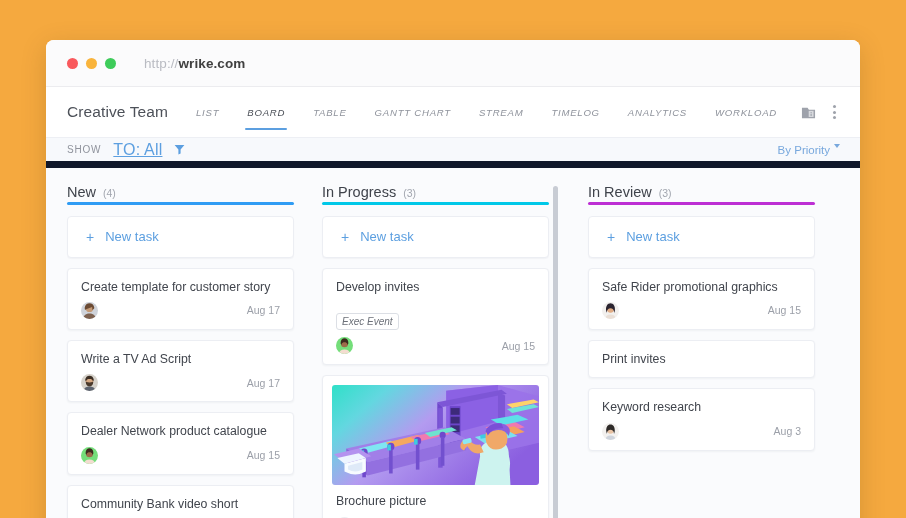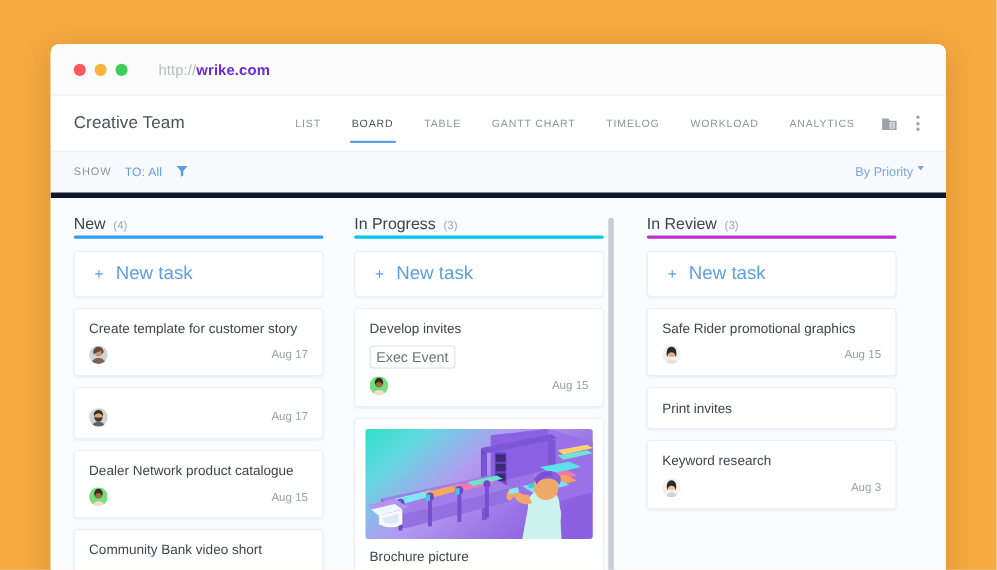--- a/index.html
+++ b/index.html
@@ -33,21 +33,21 @@
   .dot { width: 11px; height: 11px; border-radius: 50%; }
   .dot.red { background: #f9595d; }
   .dot.yellow { background: #f9b43c; }
   .dot.green { background: #3ecc5a; }
   .url {
     margin-left: 28px;
     font-size: 13.5px;
     color: #b9bbc2;
     letter-spacing: .1px;
   }
-  .url b { color: #6d28d9; font-weight: 700; }
+  .url b { color: #404040; font-weight: 700; }
 
   
   .app-header {
     height: 50px;
     background: #ffffff;
     display: flex; align-items: center;
     padding: 0 20px 0 21px;
     position: relative;
   }
   .app-title {
@@ -63,52 +63,53 @@
   }
   .tab {
     font-size: 9.6px;
     letter-spacing: .75px;
     color: #8f939c;
     padding: 0 14px;
     height: 100%;
     display: flex; align-items: center;
     position: relative;
     cursor: pointer;
+    font-style: italic;
   }
   .tab.active { color: #4d5159; }
   .tab.active::after {
     content: "";
     position: absolute;
     left: 12px; right: 12px; bottom: 7px;
     height: 2px;
     background: #5c9fe0;
     border-radius: 2px;
   }
   .hdr-icons {
     margin-left: 10px;
     display: flex; align-items: center; gap: 13px;
   }
   .icon-info { width: 15px; height: 15px; display:block; }
   .icon-kebab { display: flex; flex-direction: column; gap: 2.5px; padding: 2px 4px; cursor: pointer; }
   .icon-kebab i { width: 3px; height: 3px; border-radius: 50%; background: #9ea2ab; display:block; }
 
   
   .showbar {
-    height: 43px;
+    height: 31px;
     background: #f7f9fc;
     border-top: 1px solid #edeff4;
-    border-bottom: 5px solid #0f172a;
+    border-bottom: 7px solid #0f172a;
     display: flex; align-items: center;
     padding: 0 20px 0 21px;
   }
   .show-label {
     font-size: 10px; letter-spacing: .8px; color: #8f939c;
   }
   .show-value {
-    font-size: 11px; color: #5c9fe0; margin-left: 12px; letter-spacing: .2px; cursor: pointer;
+    font-size: 16px; color: #5c9fe0; margin-left: 12px; letter-spacing: .2px; cursor: pointer; text-decoration: underline;
   }
   .filter-icon { margin-left: 12px; cursor: pointer; display:block; }
   .sortby {
     margin-left: auto;
     font-size: 11.5px; color: #78a8dd; cursor: pointer;
     display: flex; align-items: flex-start; gap: 4px;
   }
   .caret-down {
     width: 0; height: 0;
     border-left: 3.5px solid transparent;
@@ -145,43 +146,44 @@
     border: 1px solid #eceef3;
     border-radius: 4px;
     height: 42px;
     display: flex; align-items: center;
     padding-left: 18px;
     gap: 11px;
     box-shadow: 0 1px 1px rgba(40,50,70,.04);
     cursor: pointer;
   }
   .plus { color: #5c9fe0; font-size: 14px; line-height: 1; }
-  .newtask-label { color: #5c9fe0; font-size: 17px; }
+  .newtask-label { color: #5c9fe0; font-size: 13px; }
 
   .card {
     margin-top: 10px;
     background: #fff;
     border: 1px solid #eceef3;
     border-radius: 4px;
     padding: 11px 13px 10px 13px;
     box-shadow: 0 1px 2px rgba(40,50,70,.05);
     cursor: pointer;
   }
   .card-title {
     font-size: 12.3px; color: #41454d;
     line-height: 1.25;
   }
   .tag {
     display: inline-block;
-    margin-top: 7px;
-    font-size: 13px; color: #6d7179;
+    margin-top: 18px;
+    font-size: 10px; color: #6d7179;
     border: 1px solid #dcdfe5;
     border-radius: 3px;
     padding: 2px 5px 2.5px 5px;
     background: #fff;
+    font-style: italic;
   }
   .card-foot {
     margin-top: 7px;
     display: flex; align-items: center;
   }
   .date { margin-left: auto; font-size: 10.5px; color: #9b9fa8; }
   .avatar {
     width: 17px; height: 17px;
     border-radius: 50%;
     overflow: hidden;
@@ -224,23 +226,24 @@
     <div class="url"><span>http://</span><b>wrike.com</b></div>
   </div>
 
   <div class="app-header">
     <div class="app-title">Creative Team</div>
     <div class="tabs">
       <div class="tab">LIST</div>
       <div class="tab active">BOARD</div>
       <div class="tab">TABLE</div>
       <div class="tab">GANTT CHART</div>
+      <div class="tab">STREAM</div>
       <div class="tab">TIMELOG</div>
+      <div class="tab">ANALYTICS</div>
       <div class="tab">WORKLOAD</div>
-      <div class="tab">ANALYTICS</div>
     </div>
     <div class="hdr-icons">
       <span>
         <svg class="icon-info" viewBox="0 0 16 16">
           <path d="M1 3h6l1.4 2H15v9H1z" fill="#9ea2ab"></path>
           <rect x="8.2" y="6.2" width="5.2" height="6.6" fill="#d8dade"></rect>
           <circle cx="10.8" cy="8.1" r="0.75" fill="#9ea2ab"></circle>
           <rect x="10.2" y="9.3" width="1.2" height="2.5" fill="#9ea2ab"></rect>
         </svg>
       </span>
@@ -289,20 +292,21 @@
                 <circle cx="10" cy="7.6" r="4.3" fill="#c59a76"></circle>
                 <path d="M2.5 20c.6-4.6 3.6-6.6 7.5-6.6s6.9 2 7.5 6.6z" fill="#7e6250"></path>
                 <path d="M4.3 7c.6-4 3-5.6 5.7-5.6s5.1 1.6 5.7 5.6c-1 1.7-2.2 2.4-2.2 2.4l-.4-3.6L6.7 8.1l-2 1.3S4.7 8.6 4.3 7z" fill="#6b4a33"></path>
               </svg>
           </span>
           <span class="date">Aug 17</span>
         </div>
       </div>
 
       <div class="card">
+        <div class="card-title">Write a TV Ad Script</div>
         <div class="card-foot">
           <span class="avatar">
             <svg viewBox="0 0 20 20">
                 <rect width="20" height="20" fill="#d6d2cb"></rect>
                 <circle cx="10" cy="8" r="4.6" fill="#d6a882"></circle>
                 <path d="M5.6 9.4c0 3.4 2 5.2 4.4 5.2s4.4-1.8 4.4-5.2c0-.7-.8.6-4.4.6s-4.4-1.3-4.4-.6z" fill="#4b3a2c"></path>
                 <path d="M4.9 7.2C5.3 3.6 7.3 2 10 2s4.7 1.6 5.1 5.2c-.4.9-1 1.5-1 1.5s-.3-2.8-4.1-2.8S5.9 8.7 5.9 8.7s-.6-.6-1-1.5z" fill="#3d2f24"></path>
                 <path d="M2.8 20c.7-3.8 3.4-5.4 7.2-5.4s6.5 1.6 7.2 5.4z" fill="#5d6470"></path>
               </svg>
           </span>

